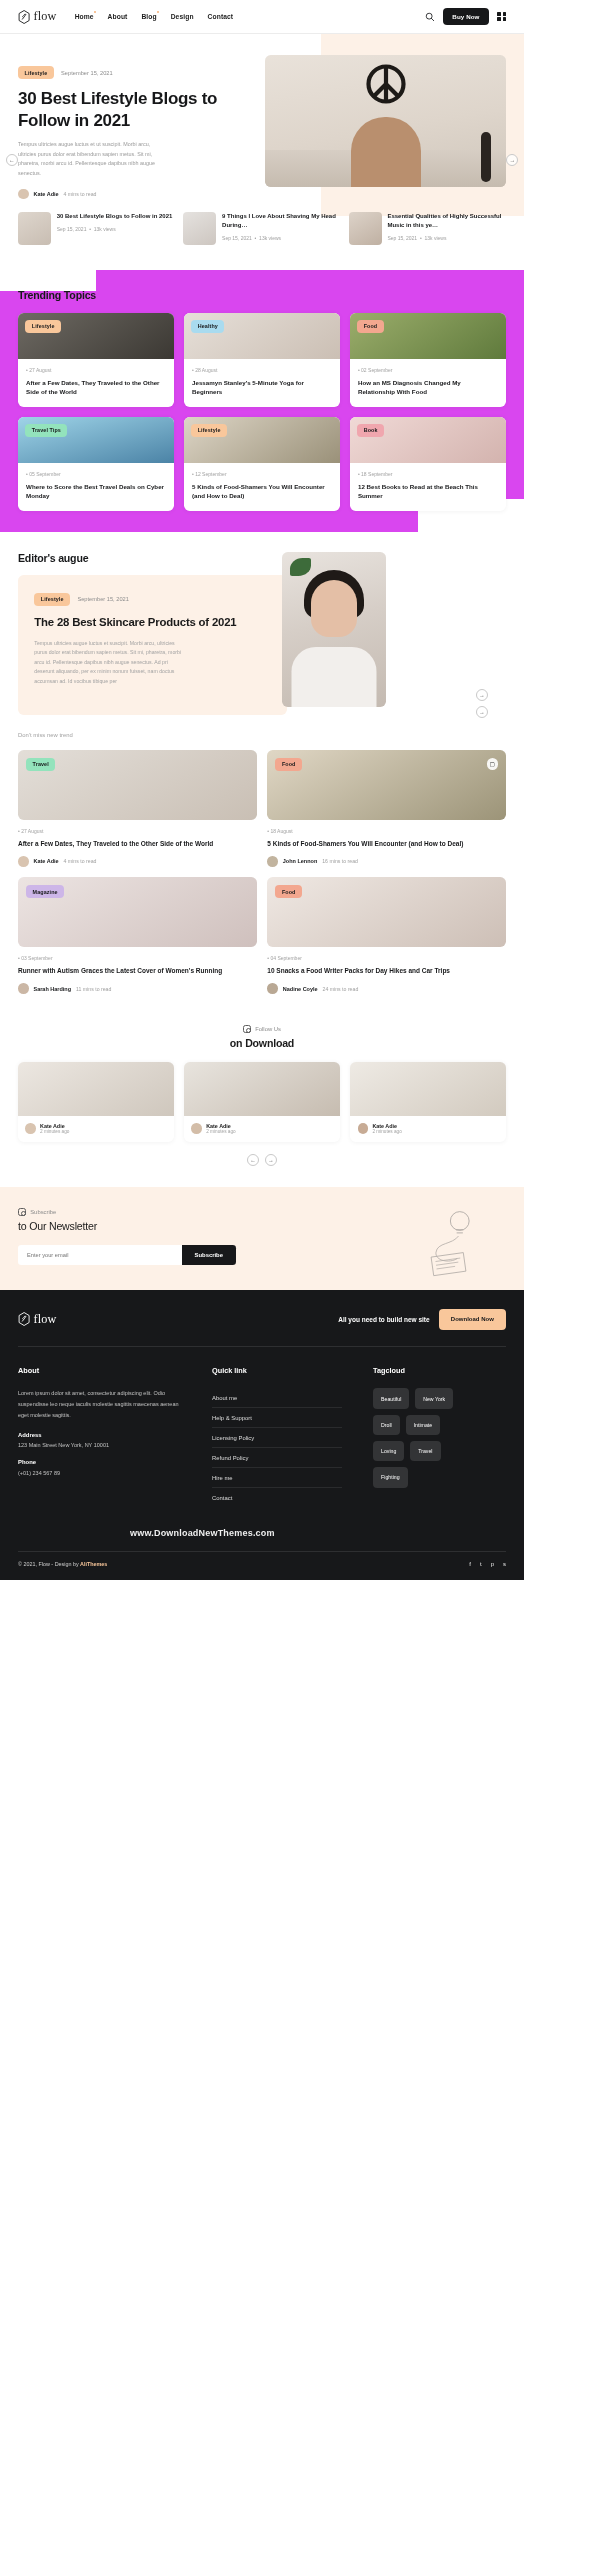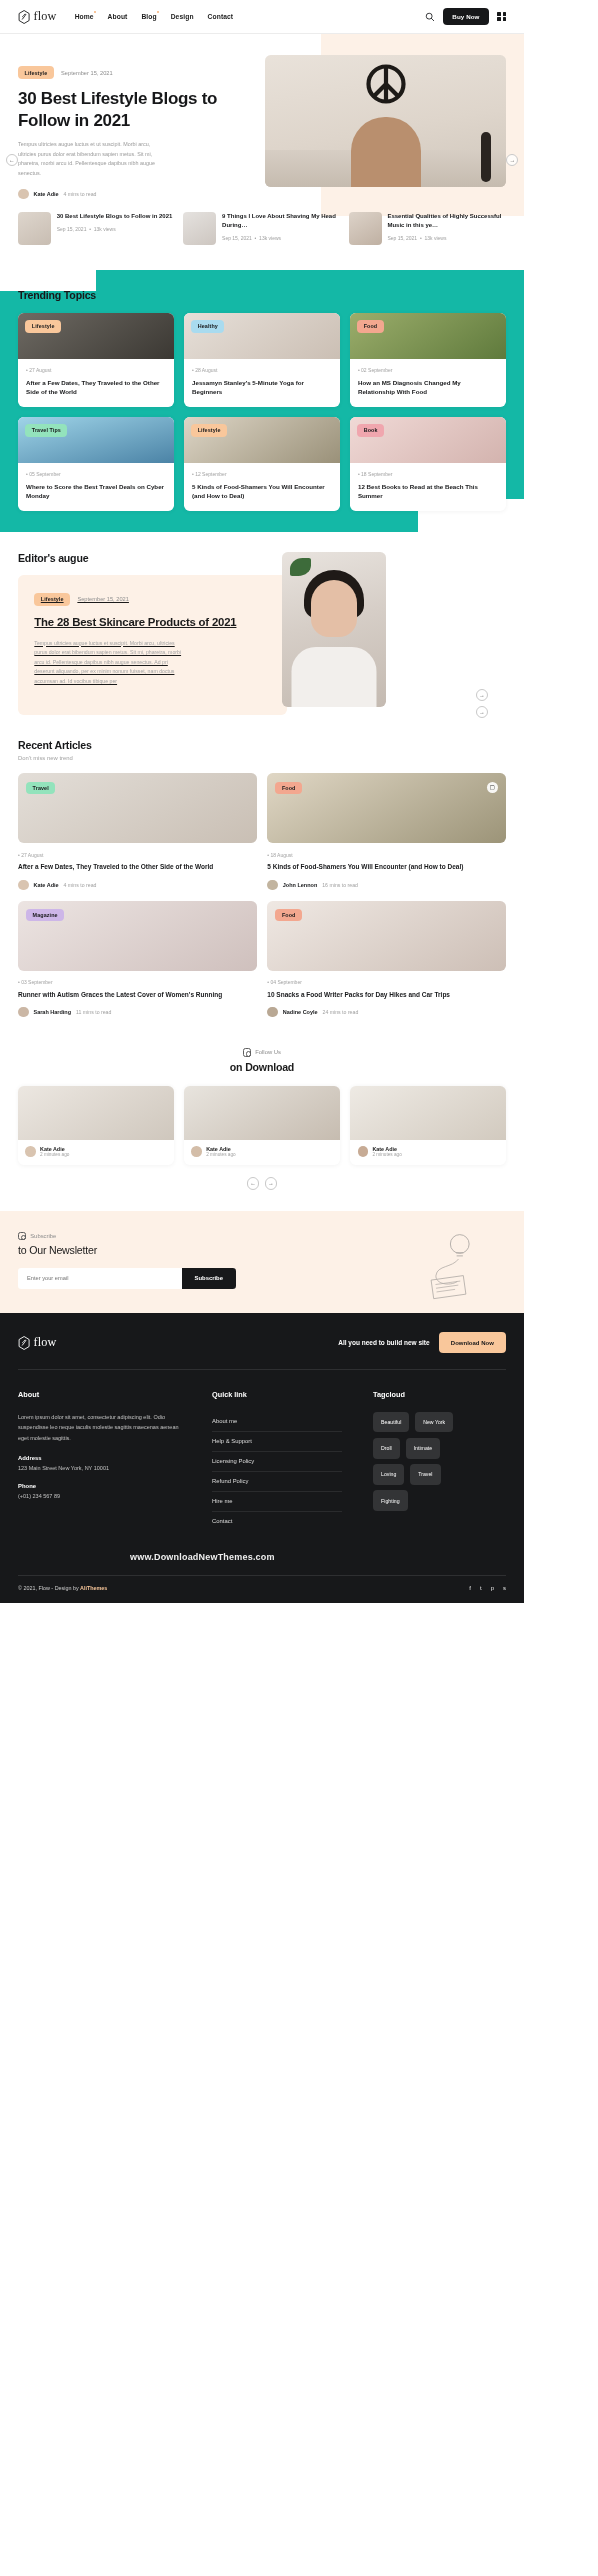--- a/index.html
+++ b/index.html
@@ -105,21 +105,21 @@
   .thumb-img {
     width: 33px; height: 33px; border-radius: 4.1px; flex: none;
     background: linear-gradient(150deg,#ded6cd,#c8bdb2);
   }
   .thumb-img.t2 { background: linear-gradient(150deg,#e5e2df,#cdc6c0); }
   .thumb-img.t3 { background: linear-gradient(150deg,#ddd3c9,#bfb0a2); }
   .thumb-t { font-size: 6px; font-weight: 700; line-height: 1.45; color: #17181a; }
   .thumb-m { font-size: 5px; color: #a0a0a0; margin-top: 4.9px; }
 
   
-  .trending { background: #14b8a6; padding: 19.5px 18px 21px; position: relative; }
+  .trending { background: #d946ef; padding: 19.5px 18px 21px; position: relative; }
   .trending:before {
     content: ""; position: absolute; left: 0; top: 0; width: 96px; height: 21px; background: #fff;
   }
   .trending:after {
     content: ""; position: absolute; right: 0; bottom: 0; width: 106px; height: 33px; background: #fff;
   }
   .sec-h { font-size: 10.6px; font-weight: 800; letter-spacing: -0.2px; margin-bottom: 11.4px; color: #17181a; }
   .tgrid { display: grid; grid-template-columns: repeat(3,1fr); gap: 9.8px; position: relative; z-index: 2; }
   .tcard { background: #fff; border-radius: 5.7px; overflow: hidden; box-shadow: 0 0.8px 4.1px rgba(0,0,0,.05); }
   .tcard-img { height: 46px; position: relative; }
@@ -129,21 +129,21 @@
   .i-salad  { background: linear-gradient(145deg,#9bad6b,#5f7a3c); }
   .i-sail   { background: linear-gradient(165deg,#9fd4e8,#4b83a6); }
   .i-pasta  { background: linear-gradient(145deg,#ddd5c6,#9a9179); }
   .i-book   { background: linear-gradient(145deg,#f0d9d6,#d3b3ae); }
   .tcard-b { padding: 8.1px 8.1px 10.6px; }
   .tdate { font-size: 5px; color: #a2a2a2; margin-bottom: 4.9px; }
   .ttitle { font-size: 6.2px; font-weight: 700; line-height: 1.5; color: #17181a; }
 
   
   .editor { padding: 19.5px 18px 21px; position: relative; }
-  .ed-wrap { display: flex; position: relative; text-decoration: underline; }
+  .ed-wrap { display: flex; position: relative; }
   .ed-card {
     background: #fdf1e7; border-radius: 5.7px; padding: 18px 16.3px; width: 269px;
     min-height: 140px;
   }
   .ed-h2 { font-size: 11.4px; font-weight: 800; line-height: 1.32; margin: 9px 0 9px; letter-spacing: -0.2px; }
   .ed-p { font-size: 5.2px; line-height: 1.85; color: #a3a3a3; width: 151px; }
   .ed-img {
     width: 104px; height: 155px; border-radius: 5.7px; margin-left: -4.9px; margin-top: -23px;
     background: linear-gradient(165deg,#e8e3de 0%,#d6cec7 45%,#c4bab1 100%);
     position: relative; overflow: hidden; z-index: 3;
@@ -405,21 +405,20 @@
         <div class="ed-leaf"></div>
       </div>
       <div class="ed-dots">
         <div class="arrow">→</div>
         <div class="arrow">→</div>
       </div>
     </div>
   </div>
 
   <div class="recent">
-    <div class="sec-h">Recent Articles</div>
     <div class="sec-sub">Don't miss new trend</div>
     <div class="rgrid">
       <div>
         <div class="rcard-img r-i1">
             <span class="badge travel">Travel</span>
           </div>
         <div class="rmeta">• <span>27 August</span></div>
         <div class="rtitle">After a Few Dates, They Traveled to the Other Side of the World</div>
         <div class="byline">
             <span class="av"></span>

